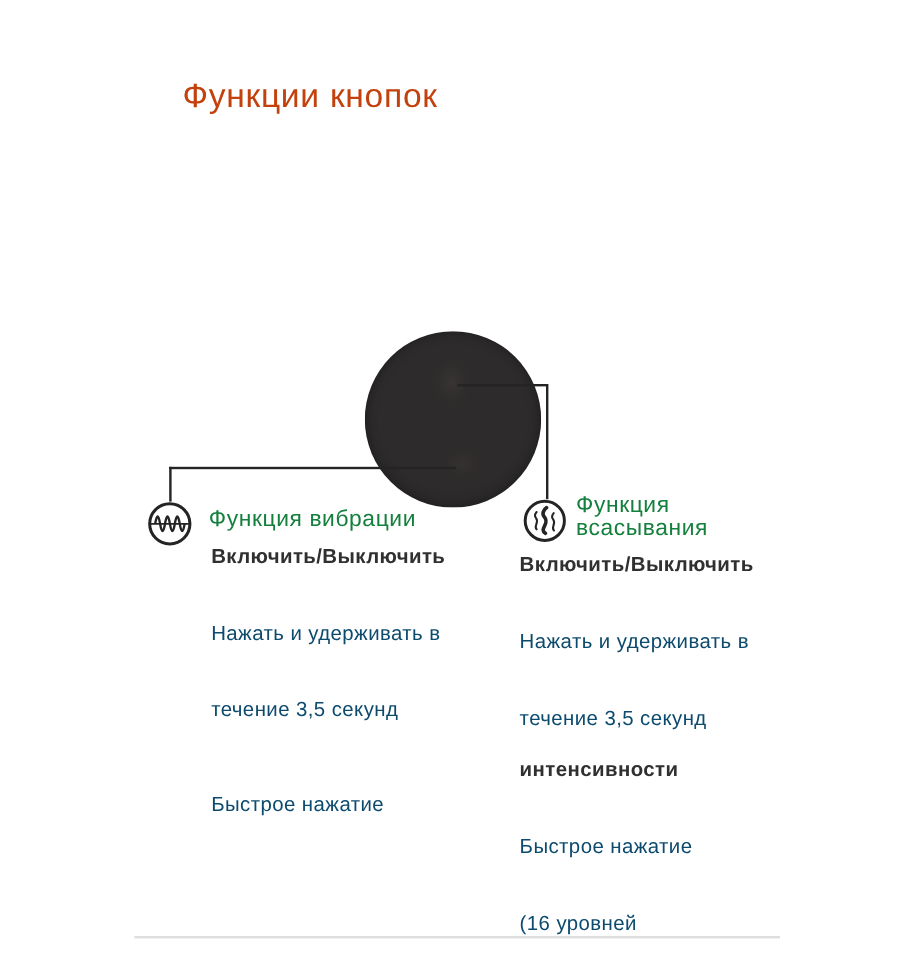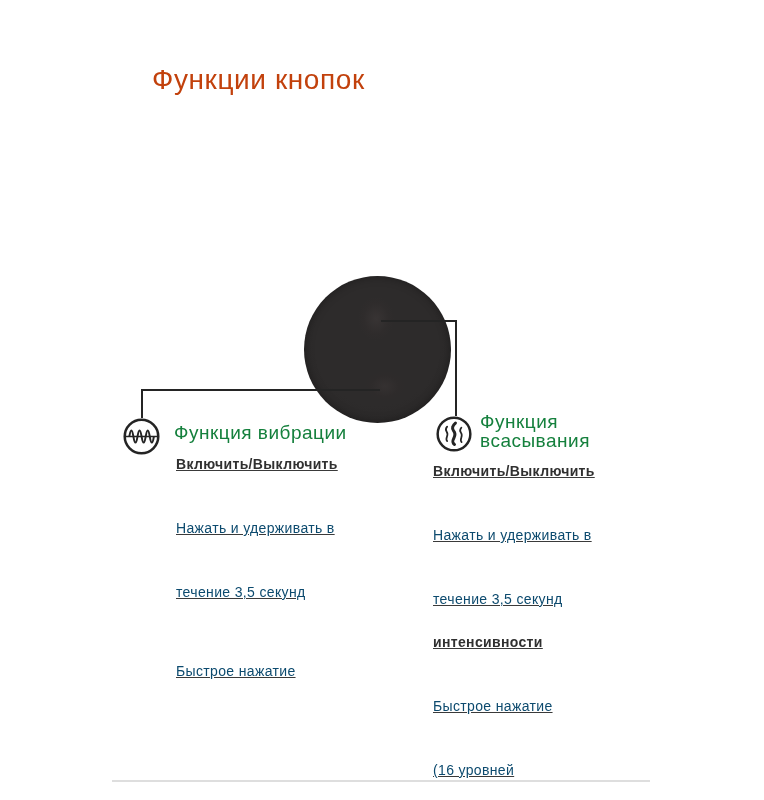--- a/index.html
+++ b/index.html
@@ -30,21 +30,21 @@
   .callout.v{width:1.6px;}
 
   
   .fn-icon{z-index:3;}
   .fn-icon svg{display:block;}
 
   .section-heading{
     font-size:19px;letter-spacing:.5px;color:#15803d;white-space:nowrap;line-height:19px;
   }
 
-  .textcol{font-size:14px;line-height:16px;letter-spacing:.35px;white-space:nowrap;text-decoration:underline;}
+  .textcol{font-size:17px;line-height:16px;letter-spacing:.35px;white-space:nowrap;}
   .textcol .grp-title{font-weight:600;color:#303030;}
   .textcol .body{color:#0c4a6e;margin-top:48px;}
 
   .photo-edge{height:1.5px;background:#dedede;z-index:0;}
 </style>
 </head>
 <body>
 
 <div class="abs page-title">Функции кнопок</div>
 

